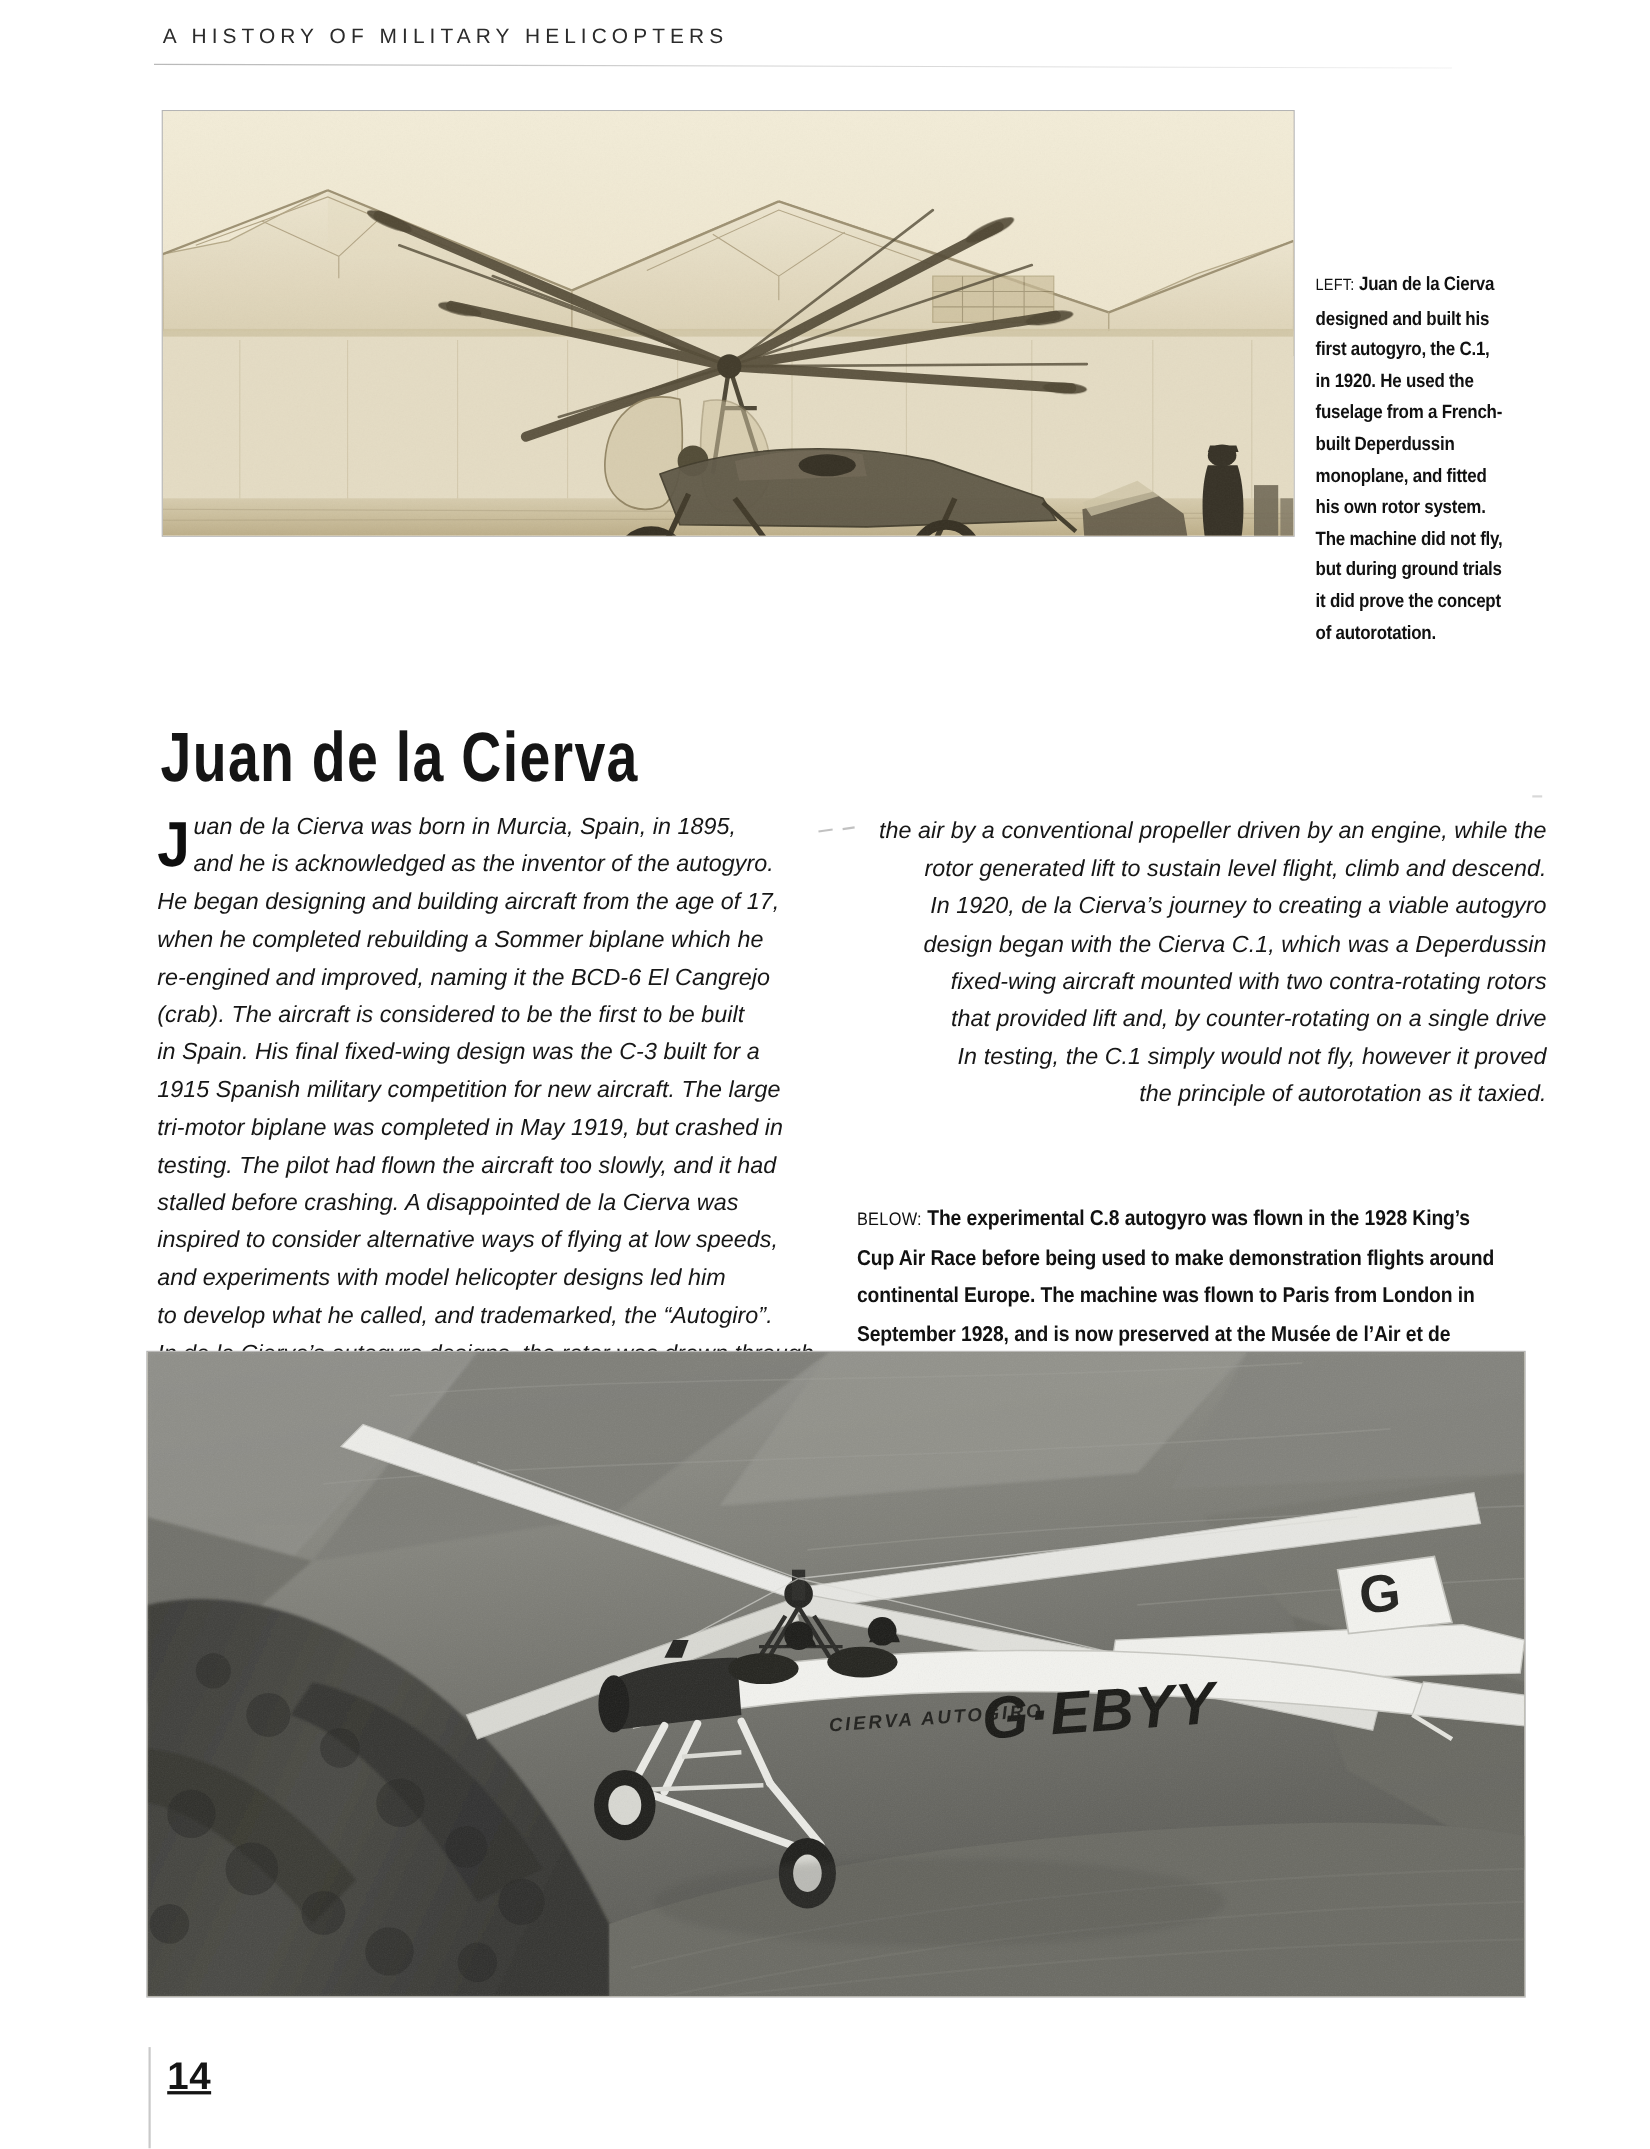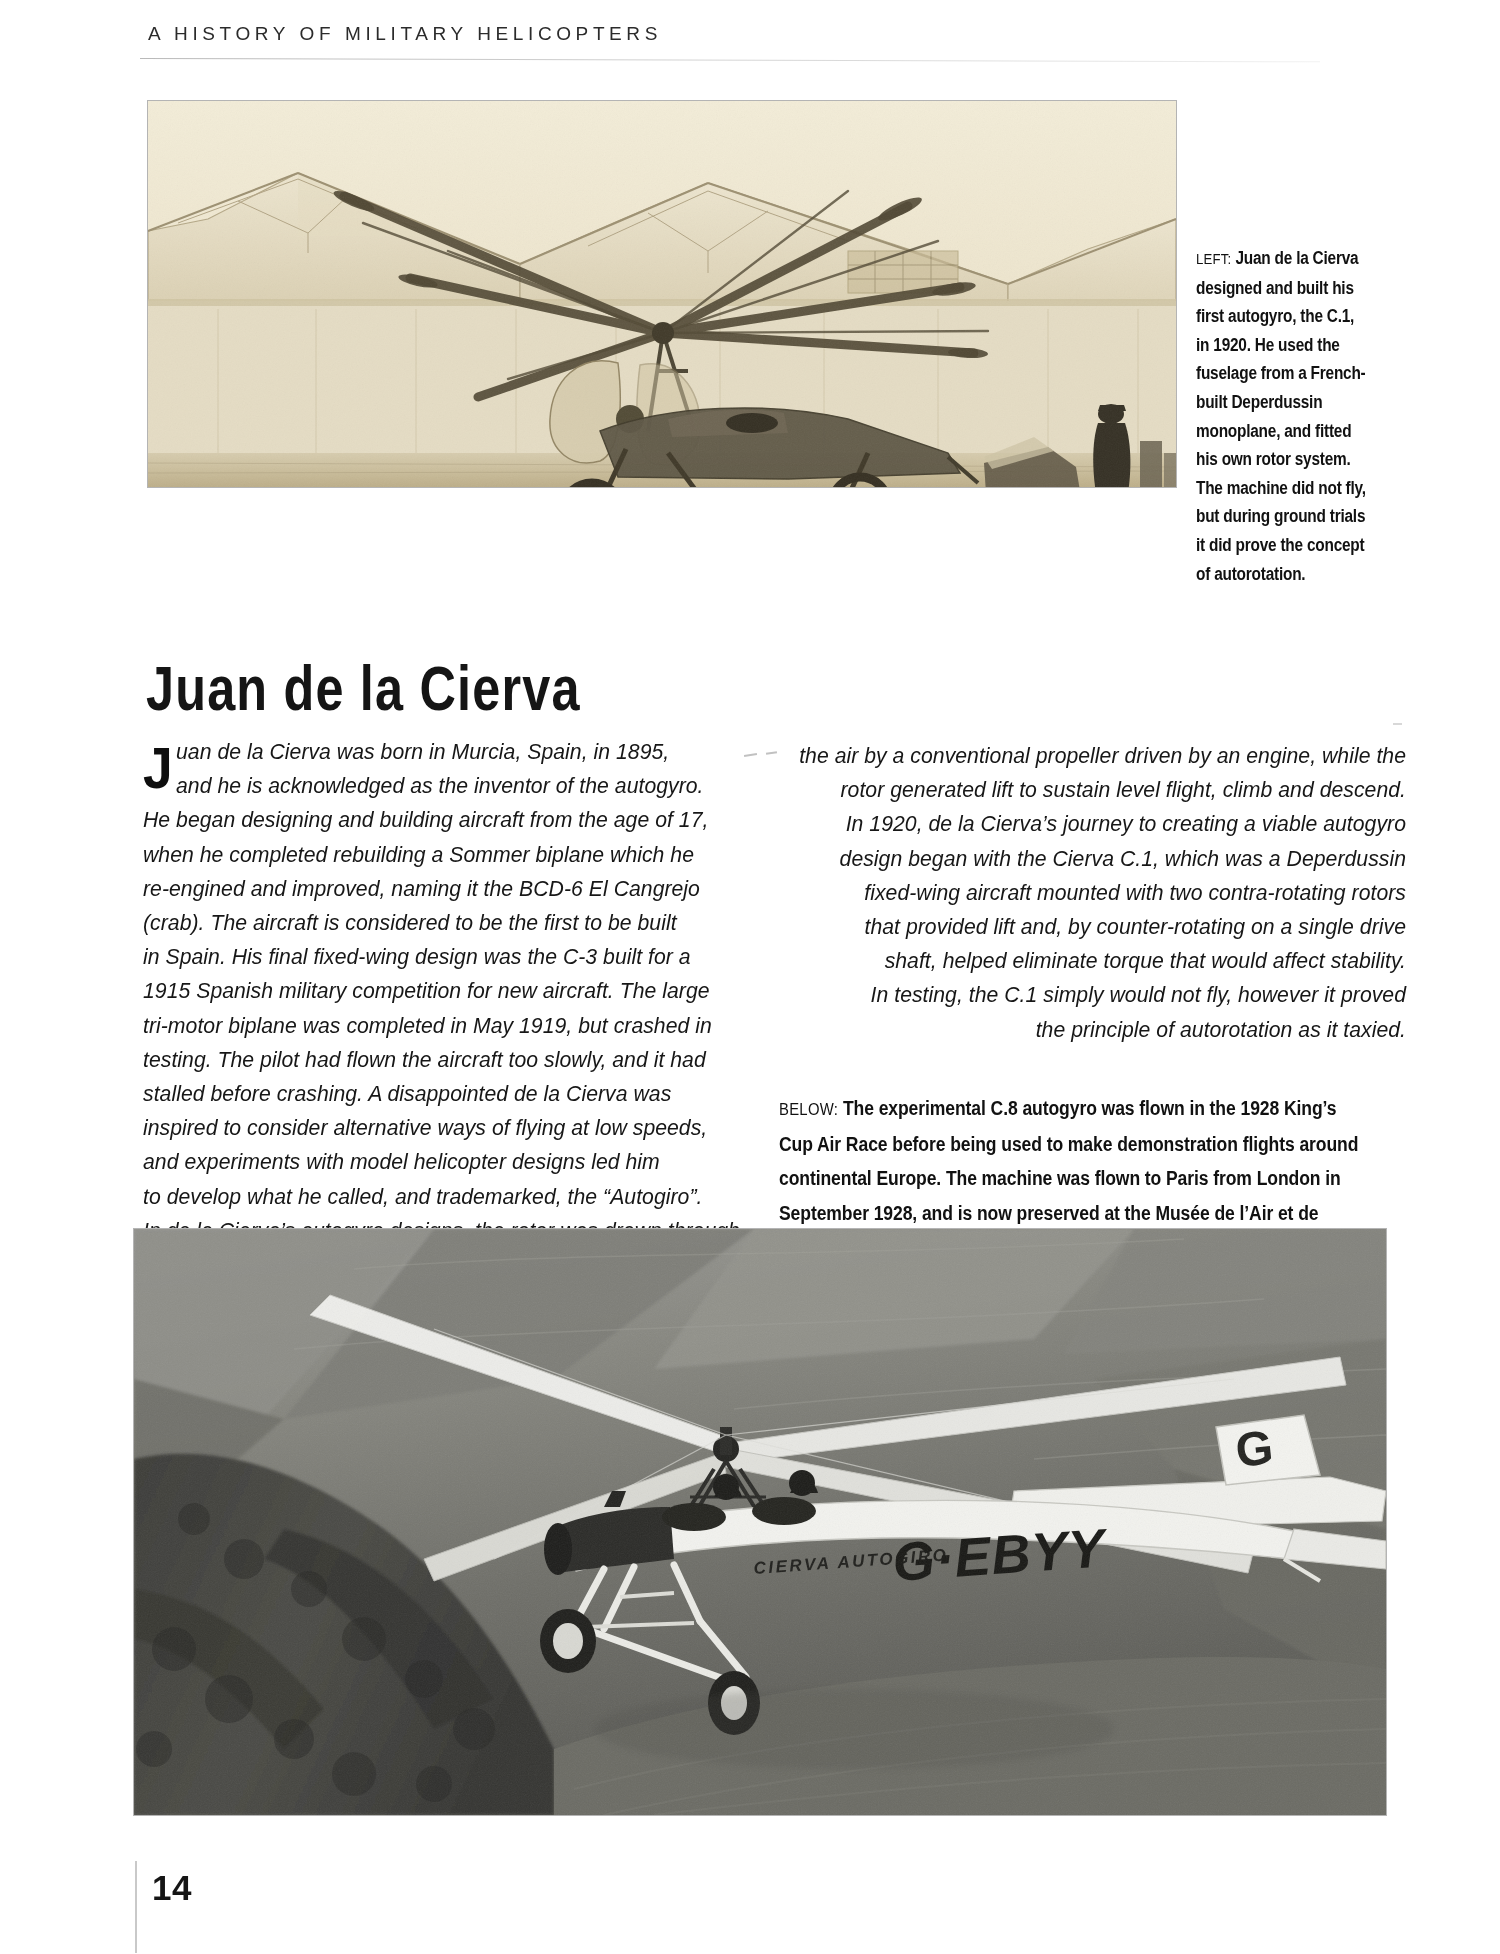--- a/index.html
+++ b/index.html
@@ -184,20 +184,21 @@
   #folio-number {
     position: absolute;
     left: 17px;
     top: 9px;
     font-family: "Liberation Sans", sans-serif;
     font-size: 35px;
     font-weight: 700;
     color: #151515;
     line-height: 1;
     letter-spacing: 0.5px;
+    text-decoration: underline;
   }
 </style>
 </head>
 <body>
 
 <div id="running-head">
   <div class="rh-text">A HISTORY OF MILITARY HELICOPTERS</div>
   <div class="rh-rule"></div>
 </div>
 
@@ -403,21 +404,20 @@
 <div class="scan-mark" style="left:766px; top:752px; width:11px; height:2px; transform:rotate(-8deg);"></div>
 <div class="scan-mark" style="left:1393px; top:723px; width:9px; height:2px; opacity:.35;"></div>
 
 <div class="col" id="col-right">
   <div class="body-line">the air by a conventional propeller driven by an engine, while the</div>
   <div class="body-line">rotor generated lift to sustain level flight, climb and descend.</div>
   <div class="body-line indent">In 1920, de la Cierva’s journey to creating a viable autogyro</div>
   <div class="body-line">design began with the Cierva C.1, which was a Deperdussin</div>
   <div class="body-line">fixed-wing aircraft mounted with two contra-rotating rotors</div>
   <div class="body-line">that provided lift and, by counter-rotating on a single drive</div>
-  <div class="body-line">shaft, helped eliminate torque that would affect stability.</div>
   <div class="body-line">In testing, the C.1 simply would not fly, however it proved</div>
   <div class="body-line">the principle of autorotation as it taxied.</div>
 </div>
 
 <div id="caption-below">
   <div class="below-line">
     <span class="below-lead">BELOW:</span>
     <span>The experimental C.8 autogyro was flown in the 1928 King’s</span>
   </div>
   <div class="below-line">Cup Air Race before being used to make demonstration flights around</div>

